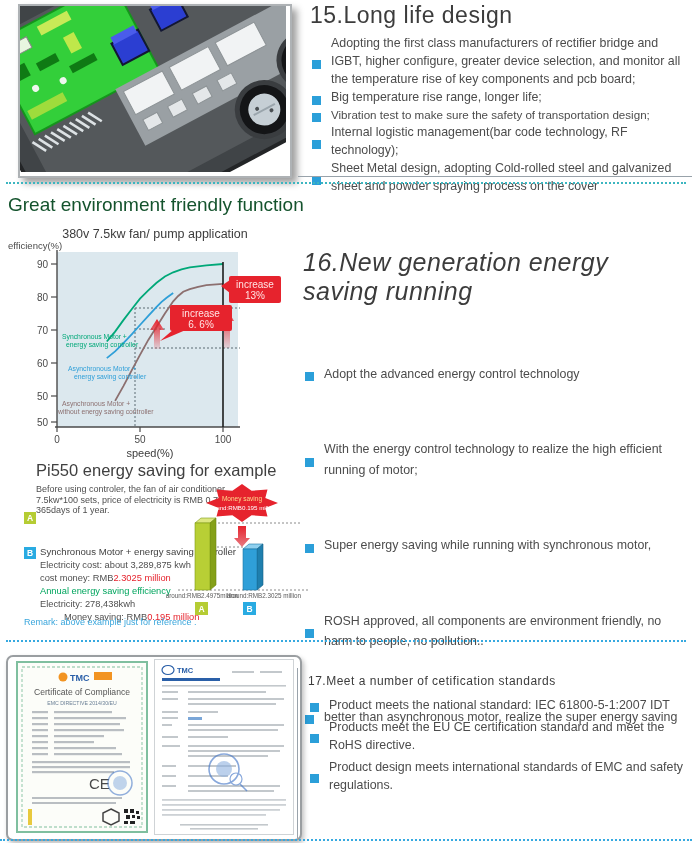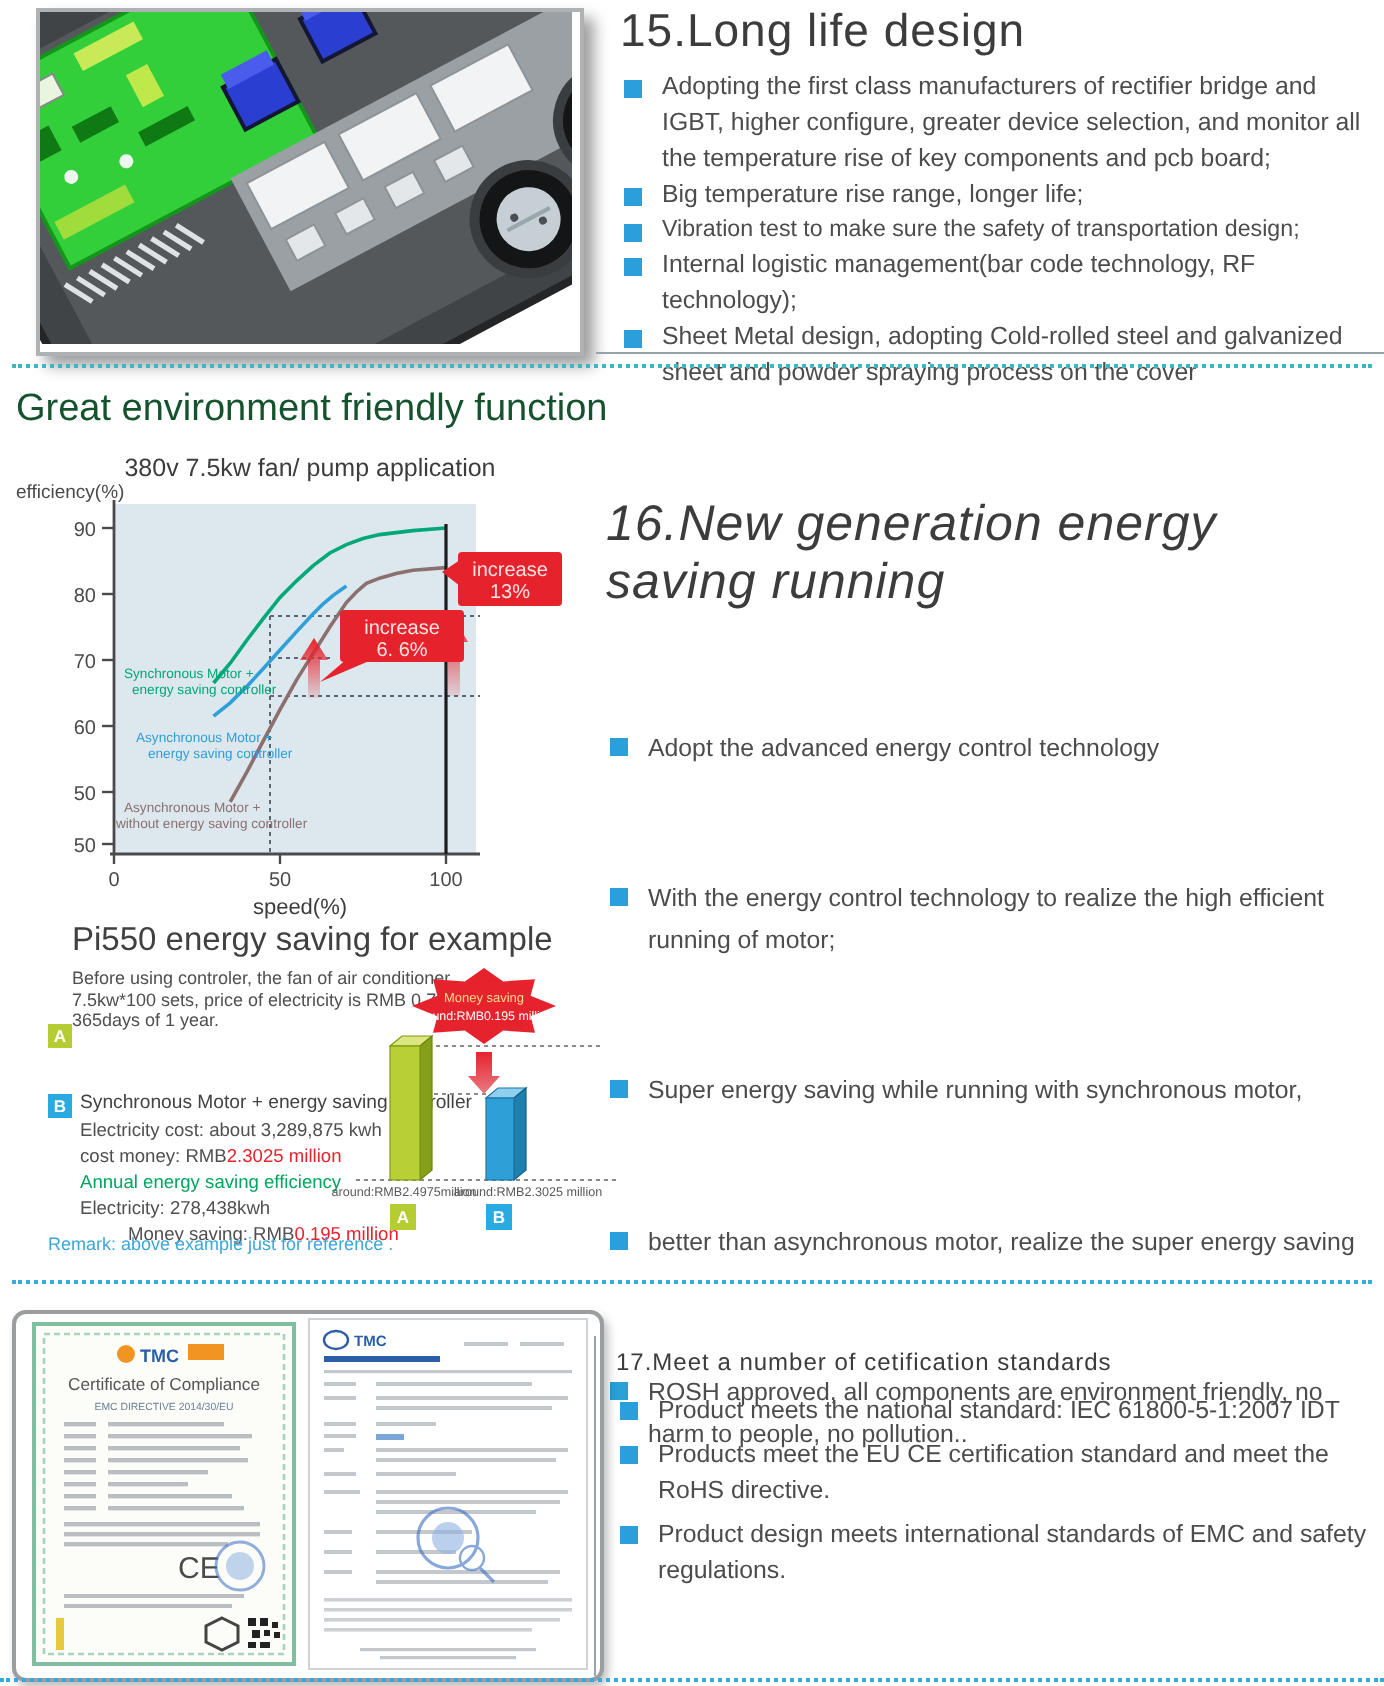--- a/index.html
+++ b/index.html
@@ -6,21 +6,21 @@
   #page{position:relative;width:692px;height:843px;background:#fff;overflow:hidden;
         font-family:"Liberation Sans", sans-serif;color:#4a4a4a;}
   .abs{position:absolute;}
 
   
   .h-num{font-size:23px;color:#3c3c3c;letter-spacing:.5px;}
   .h-green{color:#14532d;font-size:19px;}
 
   
   .blist{display:flex;flex-direction:column;}
-  .bitem{display:flex;align-items:flex-start;}
+  .bitem{display:flex;align-items:center;}
   .bsq{flex:0 0 9px;width:9px;height:9px;background:#2b9fd9;margin:5px 10px 0 2px;}
   .btext{flex:1;font-size:12.4px;line-height:1.45;color:#4c4c4c;}
   .s16 .bitem{margin-bottom:7px;margin-top:48px;}
   .s16 .btext{line-height:1.65;}
   .s17 .bitem{margin-bottom:3px;}
   .s17 .btext{line-height:1.5;}
 
   
   .dotted-teal{border-top:2px dotted #3cb6c0;}
   .dotted-blue{border-top:2px dotted #36a9e0;}
@@ -269,25 +269,25 @@
       <div class="bitem">
           <span class="bsq"></span>
           <span class="btext">With the energy control technology to realize the high efficient running of motor;</span>
         </div>
       <div class="bitem">
           <span class="bsq"></span>
           <span class="btext">Super energy saving while running with synchronous motor,</span>
         </div>
       <div class="bitem">
           <span class="bsq"></span>
+          <span class="btext">ROSH approved, all components are environment friendly, no harm to people, no pollution..</span>
+        </div>
+      <div class="bitem">
+          <span class="bsq"></span>
           <span class="btext">better than asynchronous motor, realize the super energy saving</span>
-        </div>
-      <div class="bitem">
-          <span class="bsq"></span>
-          <span class="btext">ROSH approved, all components are environment friendly, no harm to people, no pollution..</span>
         </div>
     </div>
   </div>
 
   <div class="abs pi-head" style="left:36px;top:461px;">Pi550 energy saving for example</div>
   <div class="abs pi-intro" style="left:36px;top:484px;">
     <div>Before using controler, the fan of air conditioner</div>
     <div>7.5kw*100 sets, price of electricity is RMB 0.7/Kwh,</div>
     <div>365days of 1 year.</div>
   </div>

